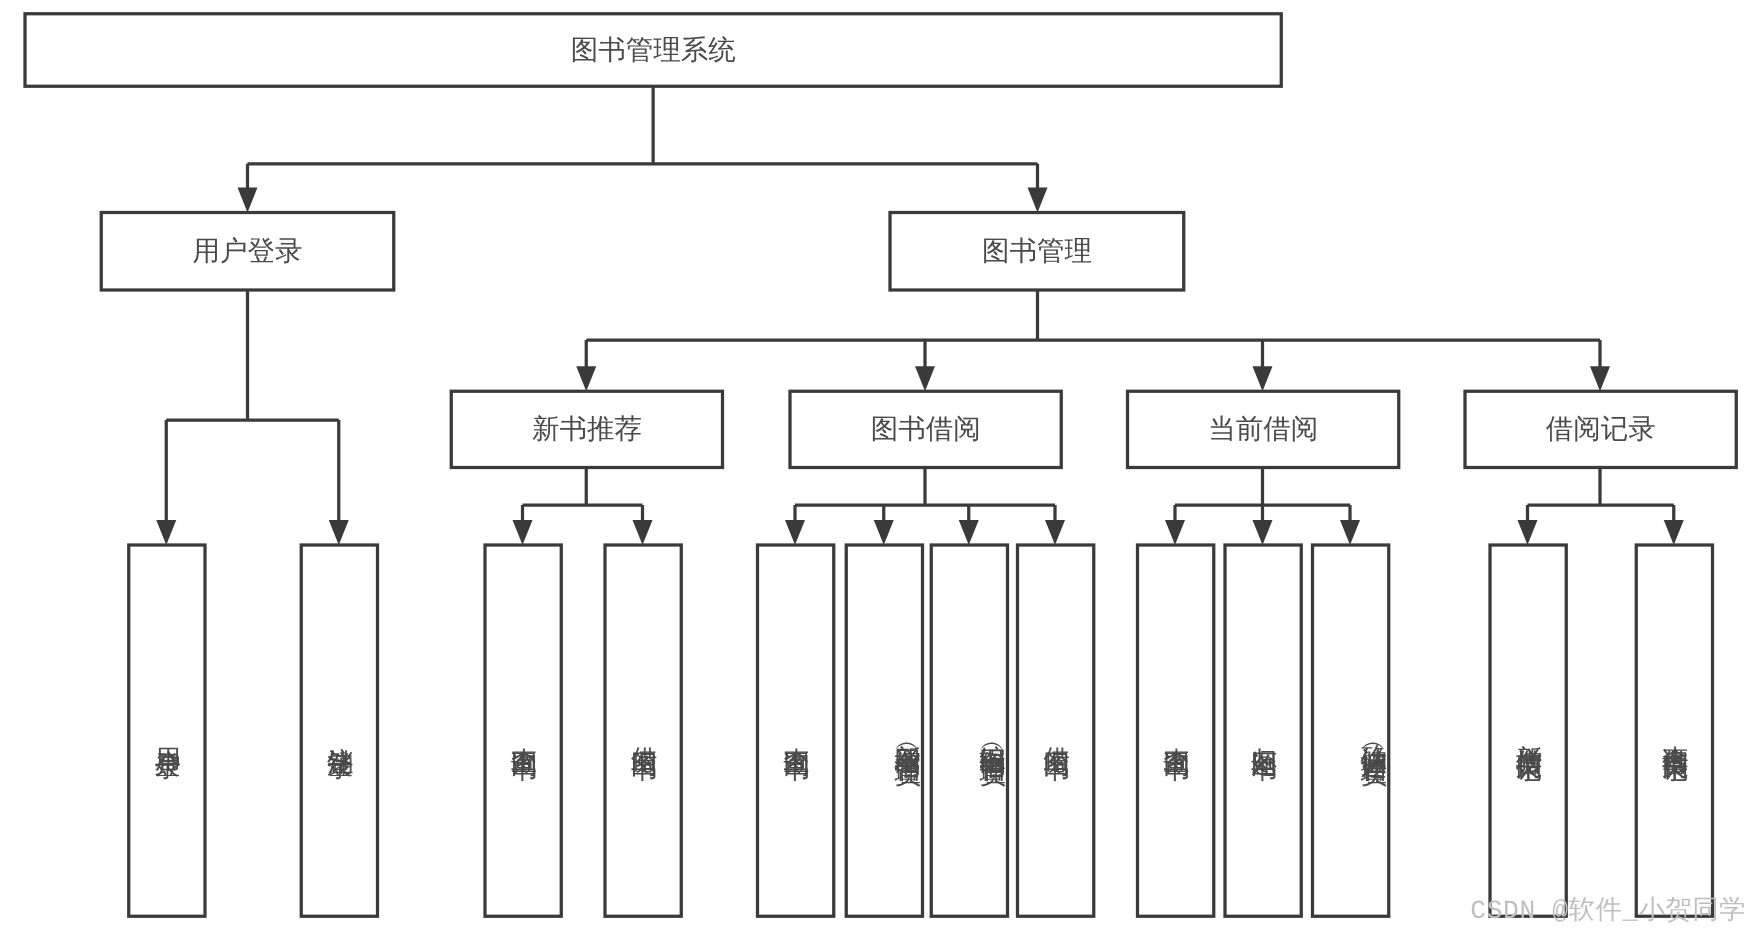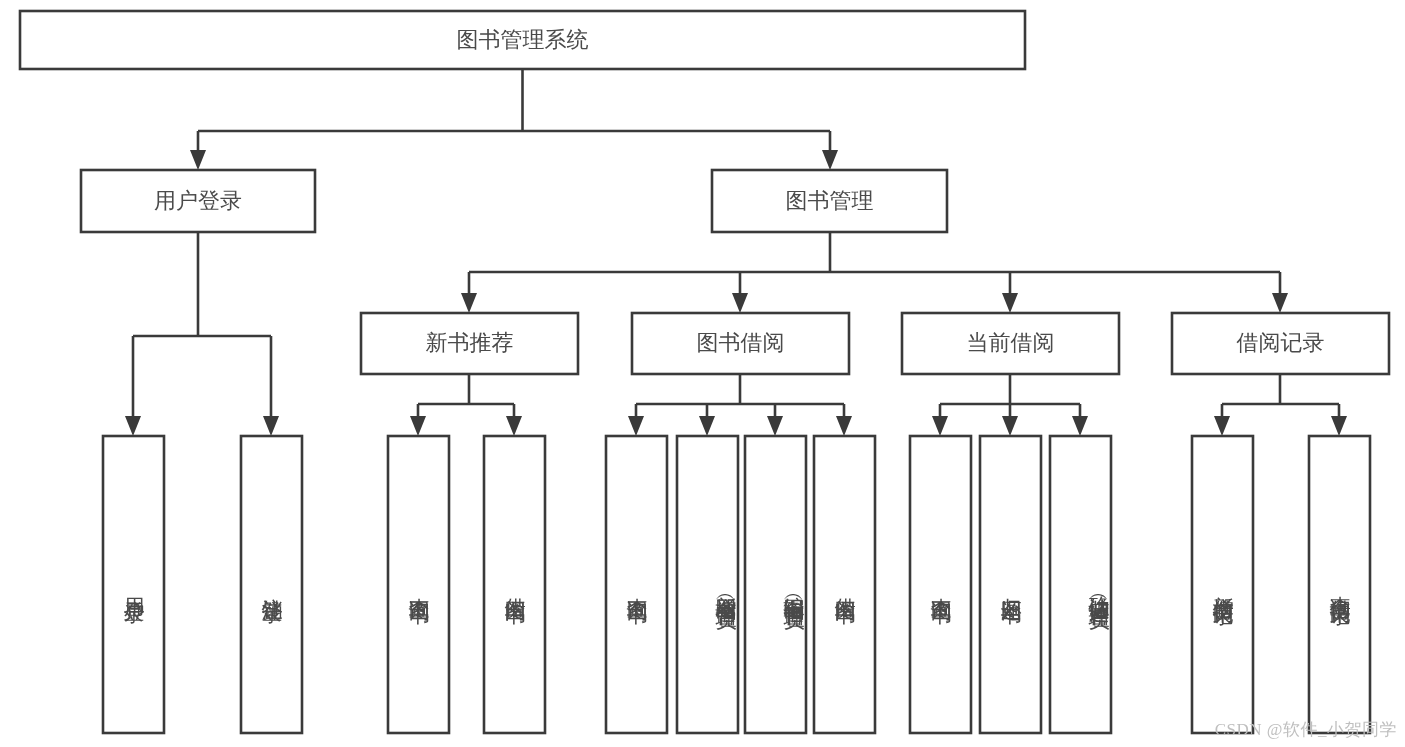--- a/index.html
+++ b/index.html
@@ -59,22 +59,22 @@
     letter-spacing: 2px;
     color: #4a4a4a;
     white-space: nowrap;
     text-align: center;
     pointer-events: none;
   }
   .watermark {
     position: absolute;
     right: 8px;
     bottom: 6px;
-    font-family: Liberation Serif, serif;
-    font-size: 17px;
+    font-family: Liberation Mono, monospace;
+    font-size: 21px;
     color: #bfbfbf;
     letter-spacing: 0.5px;
     white-space: nowrap;
   }
 </style>
 </head>
 <body>
 
 <div id="diagram-root">
 

